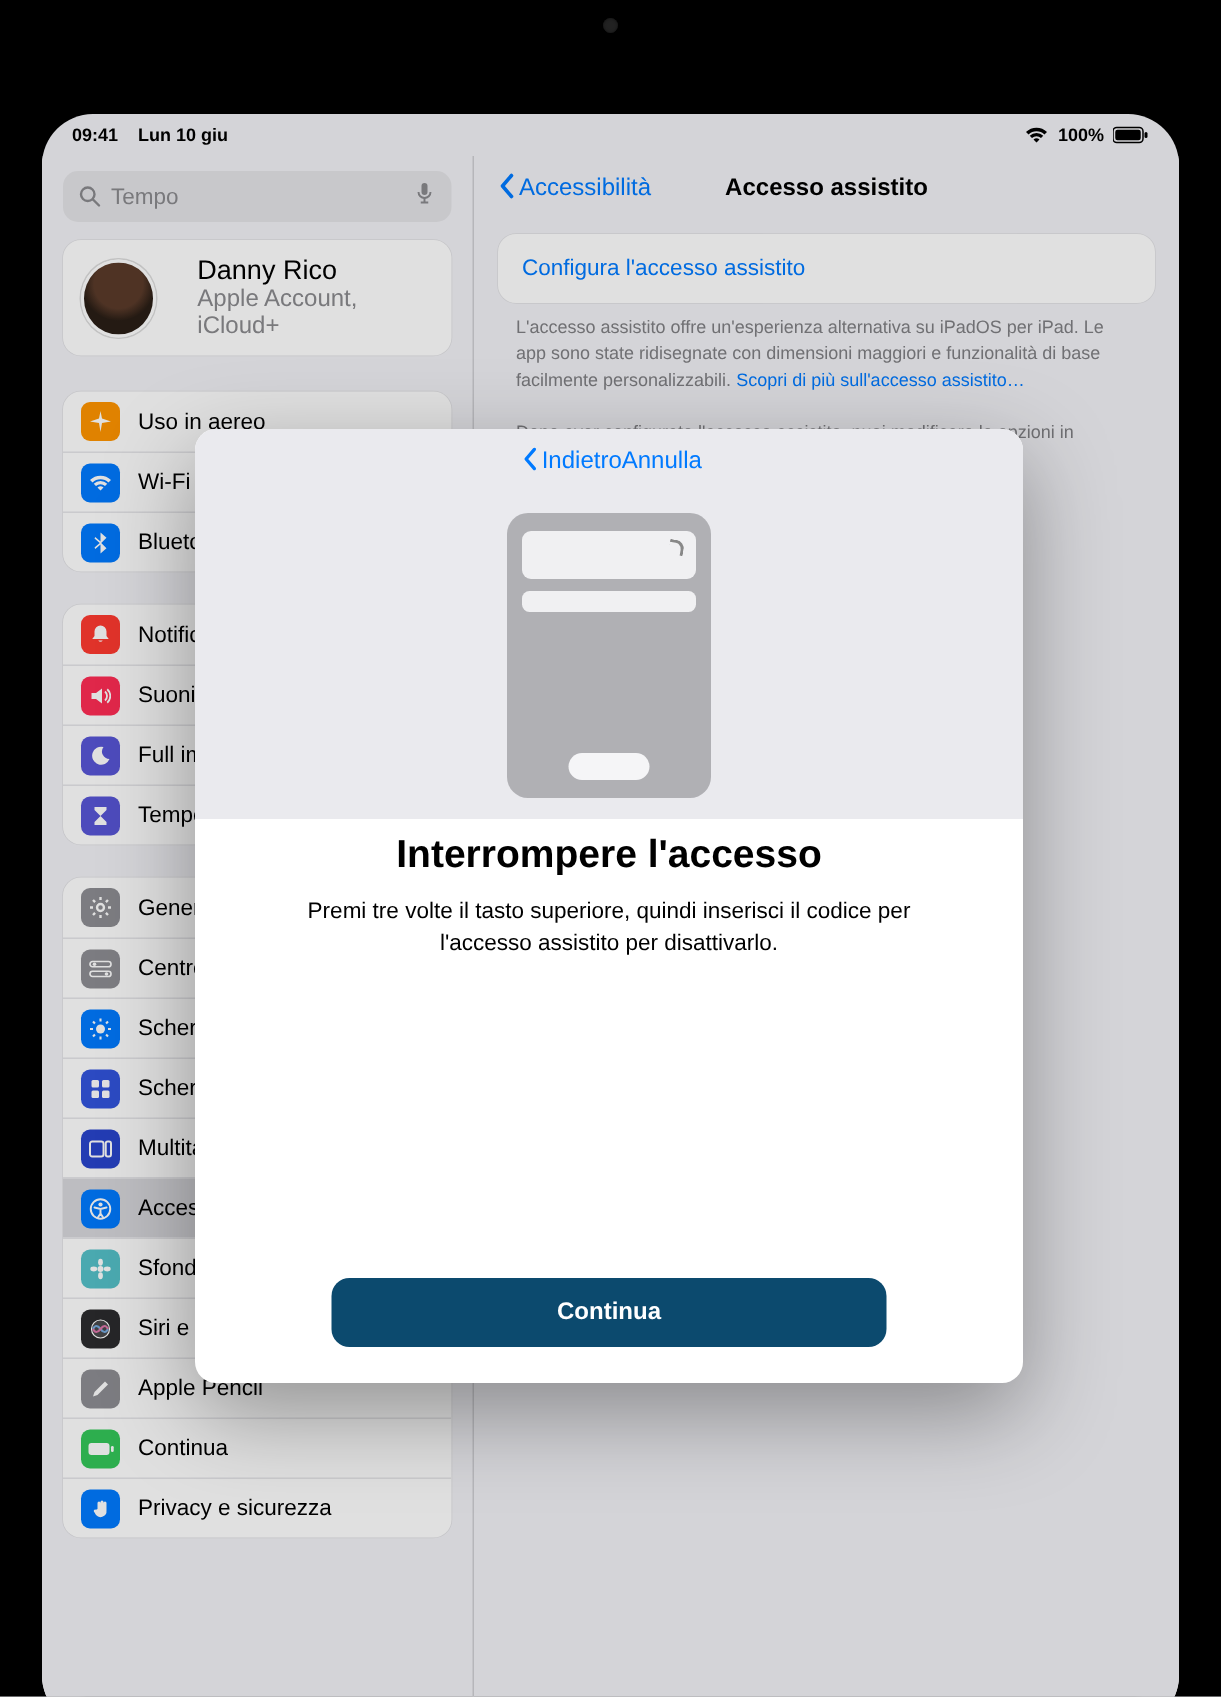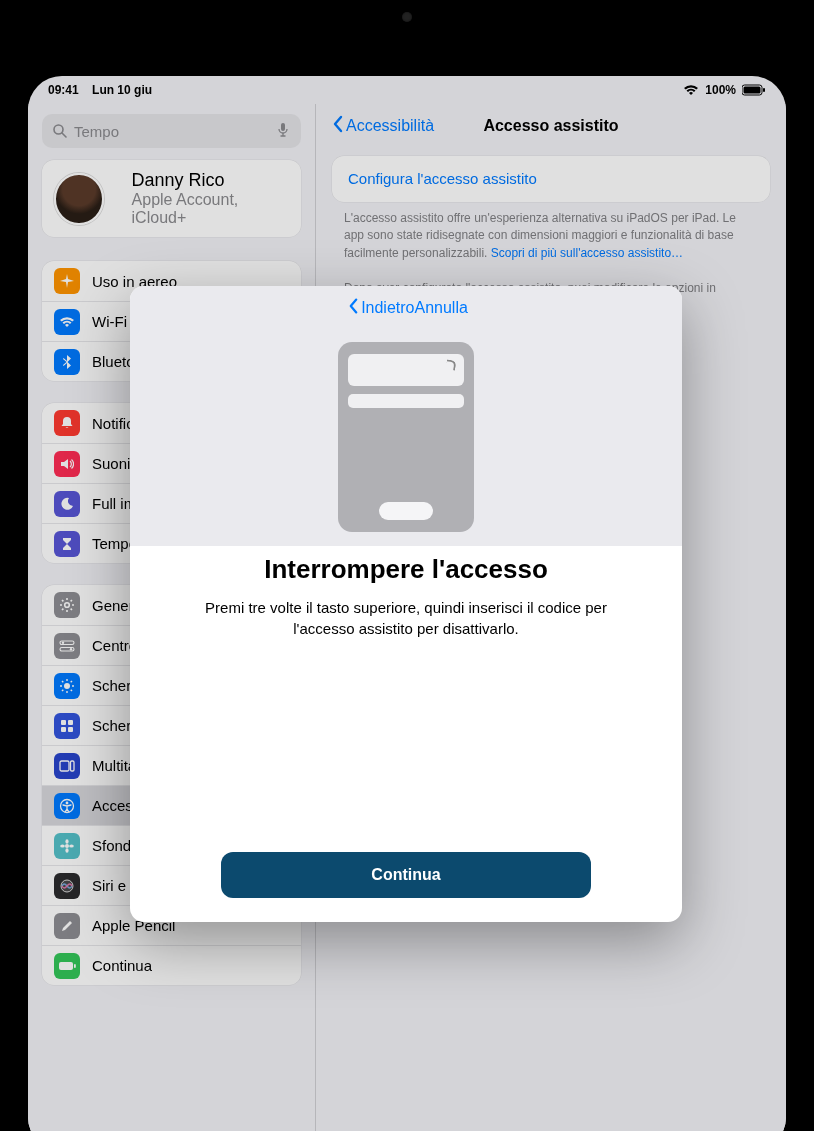--- a/index.html
+++ b/index.html
@@ -458,20 +458,28 @@
             </div>
             <div class="row">
               <div class="row-icon" style="background: rgb(52, 199, 89);">
                 <svg width="18" height="10" viewBox="0 0 18 10">
                   <rect x="1" y="1" width="14" height="8" rx="2" fill="#fff"></rect>
                   <rect x="16" y="3" width="1.8" height="4" rx="0.9" fill="#fff"></rect>
                 </svg>
               </div>
               <div class="row-label">Continua</div>
             </div>
+            <div class="row">
+              <div class="row-icon" style="background: rgb(0, 122, 255);">
+                <svg width="14" height="14" viewBox="0 0 14 14">
+                  <path d="M5 7 L5 3 A1 1 0 0 1 7 3 L7 2.3 A1 1 0 0 1 9 2.3 L9 3 A1 1 0 0 1 11 3 L11 8 A4 4 0 0 1 4 11 L2.5 8.5 A1 1 0 0 1 4 7.5 Z" fill="#fff"></path>
+                </svg>
+              </div>
+              <div class="row-label">Privacy e sicurezza</div>
+            </div>
           </div>
       </div>
 
       <div class="main">
         <div class="main-nav">
           <div class="back">
             <span class="chev">
               <svg width="12" height="18" viewBox="0 0 12 18">
                   <polyline points="9,2 3,9 9,16" fill="none" stroke="#007aff" stroke-width="2.4" stroke-linecap="round" stroke-linejoin="round"></polyline>
                 </svg>

